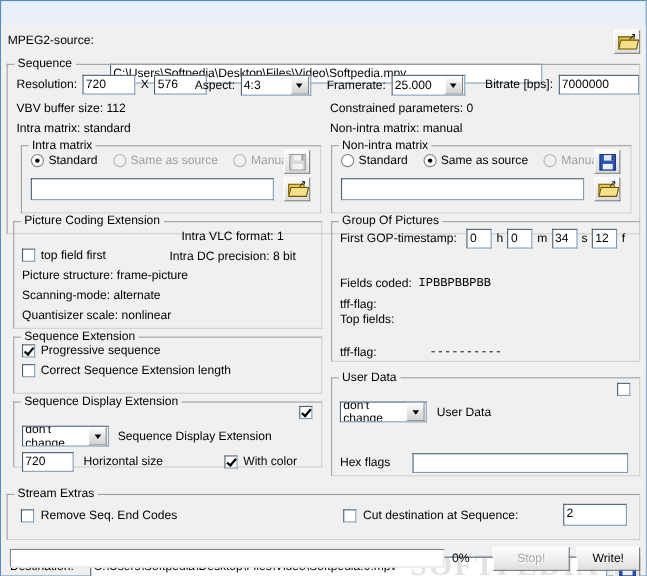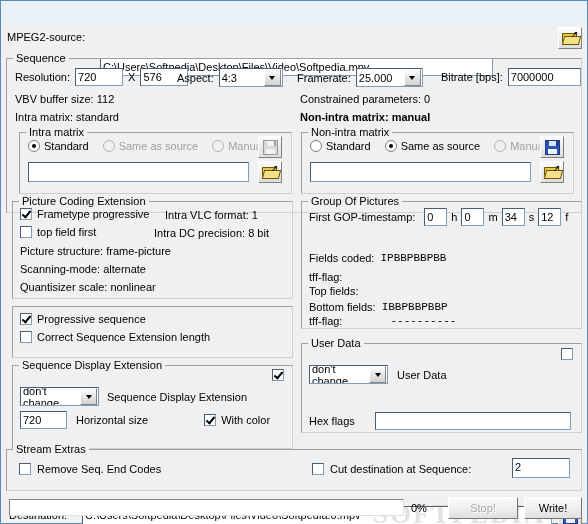--- a/index.html
+++ b/index.html
@@ -177,21 +177,21 @@
       </div>
 
       <div class="row" style="position:absolute;left:434px;top:9px;">
         <span class="lbl">Bitrate [bps]:</span>
         <span class="tf" style="width:73px;height:18px;margin-left:5px;">7000000</span>
       </div>
 
       <div class="lbl" style="position:absolute;left:8px;top:34px;">VBV buffer size: 112</div>
       <div class="lbl" style="position:absolute;left:8px;top:52px;">Intra matrix: standard</div>
       <div class="lbl" style="position:absolute;left:293px;top:34px;">Constrained parameters: 0</div>
-      <div class="lbl" style="position:absolute;left:293px;top:52px;font-weight:bold;">Non-intra matrix: manual</div>
+      <div class="lbl" style="position:absolute;left:293px;top:52px;">Non-intra matrix: manual</div>
 
       <div class="group" style="left:12px;top:73px;width:273px;height:62px;">
         <span class="gtitle">Intra matrix</span>
         <div class="row" style="position:absolute;left:8px;top:7px;">
           <span class="rb on"></span>
           <span class="lbl" style="margin-left:4px;">Standard</span>
           <span class="rb dis" style="margin-left:14px;"></span>
           <span class="lbl dis-txt" style="margin-left:4px;">Same as source</span>
           <span class="rb dis" style="margin-left:14px;"></span>
           <span class="lbl dis-txt" style="margin-left:4px;">Manual</span>
@@ -234,47 +234,44 @@
               <span class="back"></span>
               <span class="front"></span>
               <span class="arr">↗</span>
             </span>
         </div>
       </div>
     </div>
 
     <div class="group" style="left:11px;top:178px;width:281px;height:98px;">
       <span class="gtitle">Picture Coding Extension</span>
-      <div class="row" style="position:absolute;left:7px;top:6px;">
-        <span class="cb on"></span>
-        <span class="lbl" style="margin-left:5px;">Frametype progressive</span>
-      </div>
       <div class="lbl" style="position:absolute;left:152px;top:7px;">Intra VLC format: 1</div>
       <div class="row" style="position:absolute;left:7px;top:24px;">
         <span class="cb"></span>
         <span class="lbl" style="margin-left:5px;">top field first</span>
       </div>
       <div class="lbl" style="position:absolute;left:141px;top:25px;">Intra DC precision: 8 bit</div>
       <div class="lbl" style="position:absolute;left:7px;top:43px;">Picture structure: frame-picture</div>
       <div class="lbl" style="position:absolute;left:7px;top:79px;">Quantisizer scale: nonlinear</div>
       <div class="lbl" style="position:absolute;left:7px;top:61px;">Scanning-mode: alternate</div>
     </div>
 
     <div class="group" style="left:11px;top:283px;width:281px;height:52px;">
+      <span class="gtitle">Sequence Extension</span>
       <div class="row" style="position:absolute;left:7px;top:6px;">
         <span class="cb on"></span>
         <span class="lbl" style="margin-left:5px;">Progressive sequence</span>
       </div>
       <div class="row" style="position:absolute;left:7px;top:24px;">
         <span class="cb"></span>
         <span class="lbl" style="margin-left:5px;">Correct Sequence Extension length</span>
       </div>
     </div>
 
-    <div class="group" style="left:11px;top:342px;width:281px;height:84px;">
+    <div class="group" style="left:11px;top:342px;width:281px;height:60px;">
       <span class="gtitle">Sequence Display Extension</span>
       <span class="cb on" style="position:absolute;right:8px;top:3px;"></span>
       <div class="row" style="position:absolute;left:7px;top:21px;">
         <span class="combo" style="width:79px;">
           <span>don't change</span>
           <span class="arrow"></span>
         </span>
         <span class="lbl" style="margin-left:8px;">Sequence Display Extension</span>
       </div>
       <div class="row" style="position:absolute;left:7px;top:45px;">
@@ -303,24 +300,20 @@
         <span class="mono" style="margin-left:6px;">IPBBPBBPBB</span>
       </div>
       <div class="row" style="position:absolute;left:7px;top:69px;">
         <span class="lbl">tff-flag:</span>
         <span class="mono" style="margin-left:6px;"></span>
       </div>
       <div class="row" style="position:absolute;left:7px;top:83px;">
         <span class="lbl">Top fields:</span>
         <span class="mono" style="margin-left:6px;"></span>
       </div>
-      <div class="row" style="position:absolute;left:7px;top:99px;">
-        <span class="lbl">Bottom fields:</span>
-        <span class="mono" style="margin-left:6px;">IBBPBBPBBP</span>
-      </div>
       <div class="row" style="position:absolute;left:7px;top:113px;">
         <span class="lbl">tff-flag:</span>
         <span class="mono" style="margin-left:48px;">----------</span>
       </div>
     </div>
 
     <div class="group" style="left:300px;top:320px;width:281px;height:90px;">
       <span class="gtitle">User Data</span>
       <span class="cb" style="position:absolute;right:8px;top:4px;"></span>
       <div class="row" style="position:absolute;left:7px;top:21px;">

